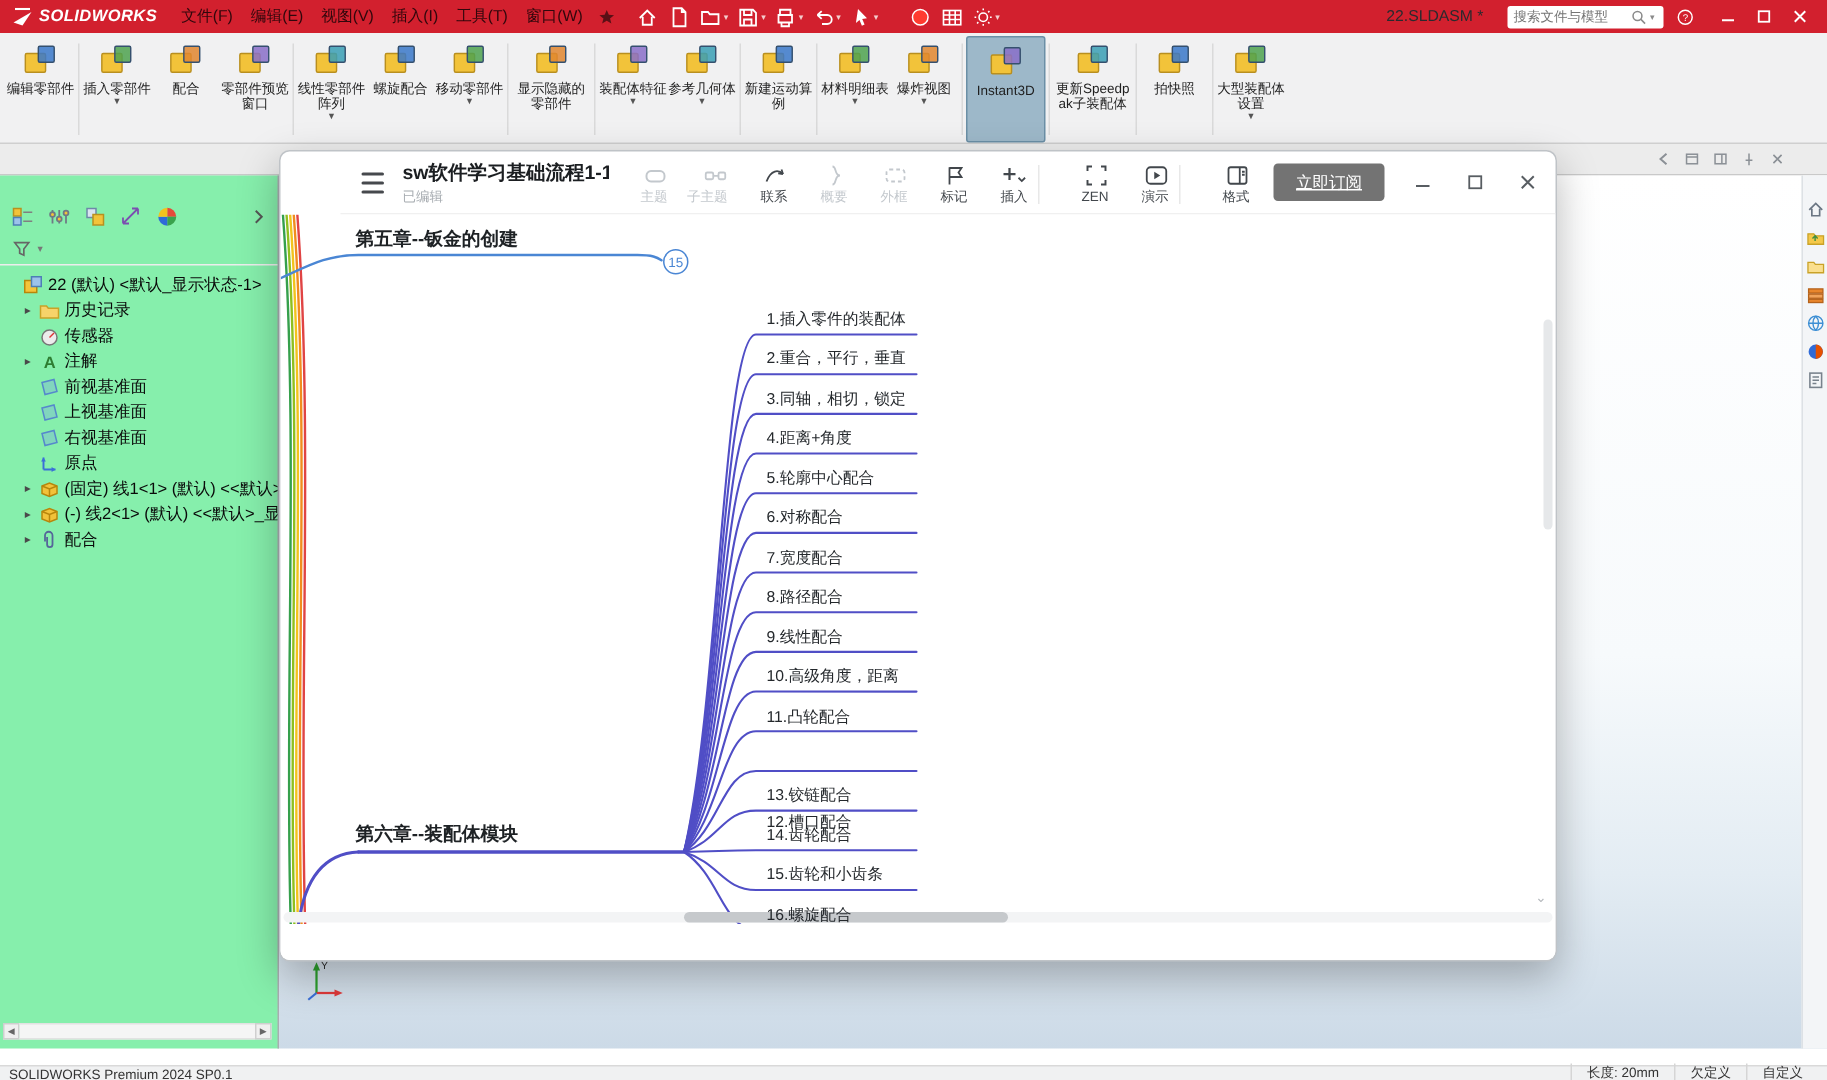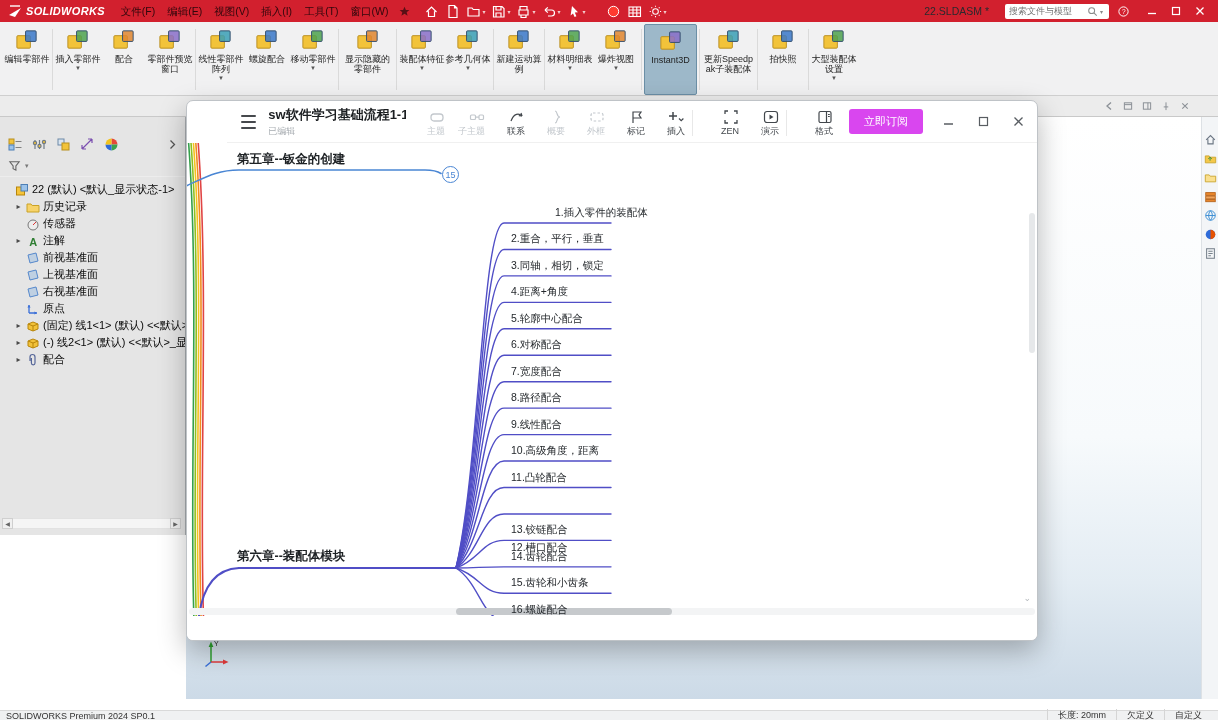--- a/index.html
+++ b/index.html
@@ -37,21 +37,21 @@
   .rsep{width:1px;background:#dadada;margin:5px 2px;flex:0 0 1px;}
 
   
   #cmdtabs{position:absolute;left:0;top:96px;width:100%;height:21px;background:#ececec;border-bottom:1px solid #c9c9c9;display:flex;align-items:stretch;}
   #cmdtab-list{display:flex;align-items:stretch;padding-left:2px;}
   .ctab{font-size:10.5px;padding:0 10px;display:flex;align-items:center;color:#333;border-right:1px solid #d8d8d8;white-space:nowrap;}
   .ctab.active{color:#0f62c4;background:#f8f9fa;border-top:2px solid #1a73d9;}
   .ct-icons{margin-left:auto;display:flex;gap:9px;align-items:center;padding-right:28px;}
 
   
-  #leftpanel{position:absolute;left:0;top:117px;width:186px;height:418px;background:#e5e5e5;border-right:1px solid #a9adb1;padding-top:16px;}
+  #leftpanel{position:absolute;left:0;top:117px;width:186px;height:582px;background:#86efac;border-right:1px solid #a9adb1;padding-top:16px;}
   .fm-icons{display:flex;align-items:center;gap:9px;padding:0 8px;height:22px;}
   .fm-filter{display:flex;align-items:center;gap:4px;padding:0 8px;height:22px;border-bottom:1px solid #ededed;}
   #tree{margin-top:4px;}
   .trow{display:flex;align-items:center;height:17px;padding-left:14px;gap:3px;white-space:nowrap;overflow:hidden;}
   .trow.root{padding-left:3px;}
   .tarrow{width:9px;flex:0 0 9px;font-size:8px;color:#4a4a4a;text-align:center;line-height:17px;}
   .ticon{width:14px;height:14px;flex:0 0 14px;}
   .tlabel{font-size:11px;color:#0a0a0a;}
   .fm-hscroll{position:absolute;left:2px;right:4px;bottom:6px;height:11px;display:flex;align-items:center;}
   .fm-hs-btn{width:11px;height:11px;background:#f0f0f0;border:1px solid #cfcfcf;color:#666;font-size:6px;display:flex;align-items:center;justify-content:center;}
@@ -80,21 +80,21 @@
   #mm-burger span{display:block;height:2px;background:#46494d;border-radius:1px;}
   #mm-titleblock{margin-left:12px;width:162px;overflow:hidden;}
   #mm-title{font-size:13px;font-weight:700;color:#1b1e21;white-space:nowrap;}
   #mm-subtitle{font-size:9px;color:#a7acb1;margin-top:1px;}
   #mm-toolbar{display:flex;align-items:flex-start;gap:1px;}
   .mm-tool{width:39px;display:flex;flex-direction:column;align-items:flex-end;gap:2px;color:#42474c;padding-top:2px;}
   .mm-tool.disabled{color:#c3c8cd;}
   .mm-tool-icon{height:16px;}
   .mm-tool-label{font-size:9px;line-height:9px;white-space:nowrap;}
   .mm-tb-sep{width:1px;height:26px;background:#e8e8e8;margin:3px 6px 0;flex:0 0 1px;}
-  #mm-subscribe{margin-left:16px;background:#d946ef;color:#fff;font-size:11px;padding:5px 15px;border-radius:3px;white-space:nowrap;}
+  #mm-subscribe{margin-left:16px;background:#737373;color:#fff;font-size:11px;padding:5px 15px;border-radius:3px;white-space:nowrap;text-decoration:underline;}
   #mm-controls{margin-left:18px;display:flex;gap:21px;align-items:center;}
   .mm-winbtn{width:14px;height:14px;display:flex;align-items:center;justify-content:center;}
   #mm-canvas{position:relative;flex:1;overflow:hidden;background:#fff;}
   #mm-svg{position:absolute;left:0;top:0;}
   .mm-item{position:absolute;left:324px;width:120px;font-size:10.5px;color:#24282c;white-space:nowrap;overflow:hidden;}
   .mm-ch{position:absolute;font-size:12.5px;font-weight:700;color:#1e2225;white-space:nowrap;}
   #mm-ch5{left:50px;top:8px;}
   #mm-ch6{left:50px;top:405px;}
   #mm-badge{position:absolute;left:255px;top:23px;width:17px;height:17px;border:1.4px solid #4a86d4;border-radius:50%;color:#4a86d4;font-size:9px;display:flex;align-items:center;justify-content:center;background:#fff;}
   .mm-htrack{position:absolute;left:2px;right:2px;top:465px;height:7px;background:#f3f4f5;border-radius:4px;}
@@ -815,21 +815,21 @@
           <path d="M269,425 C293,432.59000000000003 295,450.3 317,450.3 H424" stroke="#504ec6" stroke-width="1.4" fill="none" stroke-linecap="round"></path>
           <path d="M269,425 C293,440.525 295,476.75 317,476.75 H424" stroke="#504ec6" stroke-width="1.4" fill="none" stroke-linecap="round"></path>
         </svg>
       <div class="mm-ch" id="mm-ch5">第五章--钣金的创建</div>
       <div id="mm-badge">15</div>
       <div class="mm-ch" id="mm-ch6">第六章--装配体模块</div>
       <div class="mm-htrack"></div>
       <div class="mm-hthumb"></div>
       <div class="mm-vthumb"></div>
       <div class="mm-scroll-chevron">⌄</div>
-    <div class="mm-item" style="top: 63px; margin-left: 44px;">1.插入零件的装配体</div>
+    <div class="mm-item" style="top: 63px;">1.插入零件的装配体</div>
         <div class="mm-item" style="top: 89.45px;">2.重合，平行，垂直</div>
         <div class="mm-item" style="top: 115.9px;">3.同轴，相切，锁定</div>
         <div class="mm-item" style="top: 142.35px;">4.距离+角度</div>
         <div class="mm-item" style="top: 168.8px;">5.轮廓中心配合</div>
         <div class="mm-item" style="top: 195.25px;">6.对称配合</div>
         <div class="mm-item" style="top: 221.7px;">7.宽度配合</div>
         <div class="mm-item" style="top: 248.15px;">8.路径配合</div>
         <div class="mm-item" style="top: 274.6px;">9.线性配合</div>
         <div class="mm-item" style="top: 301.05px;">10.高级角度，距离</div>
         <div class="mm-item" style="top: 327.5px;">11.凸轮配合</div>

